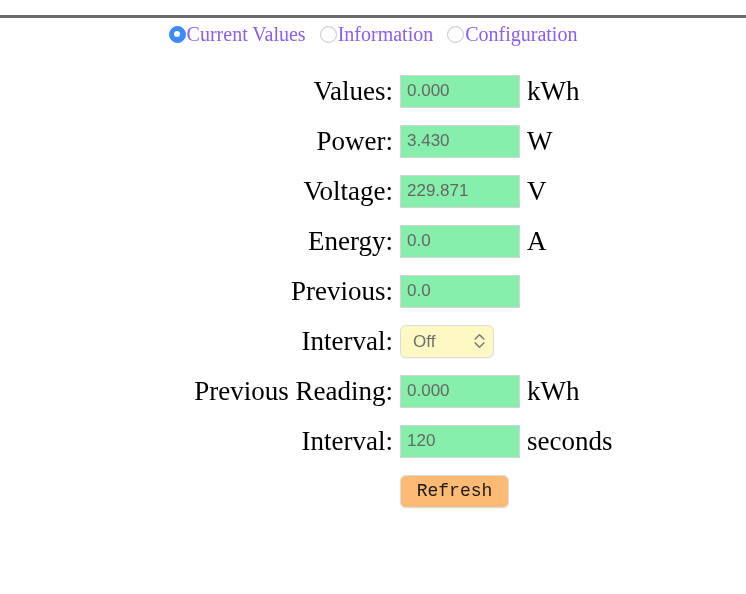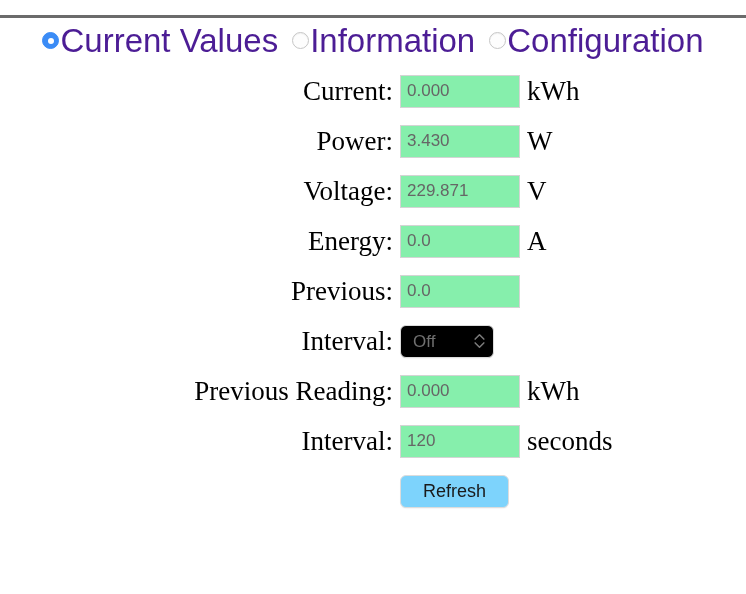--- a/index.html
+++ b/index.html
@@ -65,24 +65,24 @@
     position: absolute;
     left: 50%;
     top: 50%;
     width: 6px;
     height: 6px;
     margin: -3px 0 0 -3px;
     border-radius: 50%;
     background: #ffffff;
   }
   .tab-label {
-    font-family: Liberation Sans, sans-serif;
-    font-size: 33px;
+    font-family: Liberation Serif, serif;
+    font-size: 20px;
     line-height: 1;
-    color: #4c1d95;
+    color: #8b5cf6;
   }
 
   
   .form {
     position: absolute;
     top: 66px;
     left: 0;
     width: 746px;
   }
   .row {
@@ -136,21 +136,21 @@
     position: relative;
     width: 94px;
     height: 33px;
   }
   select.pop {
     width: 94px;
     height: 33px;
     box-sizing: border-box;
     border: 1px solid #dcdcdc;
     border-radius: 6px;
-    background: #000000;
+    background: #fef9c3;
     font-family: "Liberation Sans", "DejaVu Sans", sans-serif;
     font-size: 17px;
     color: #6f6f6f;
     padding: 0 26px 0 12px;
     outline: none;
     -webkit-appearance: none;
     appearance: none;
     box-shadow: 0 1px 1px rgba(0,0,0,0.04);
   }
   .pop-chevrons {
@@ -169,22 +169,22 @@
     display: flex;
     align-items: center;
     height: 50px;
   }
   button.refresh {
     width: 109px;
     height: 33px;
     box-sizing: border-box;
     border: 1px solid #dcdcdc;
     border-radius: 6px;
-    background: #7dd3fc;
-    font-family: Liberation Sans, sans-serif;
+    background: #fdba74;
+    font-family: Liberation Mono, monospace;
     font-size: 18px;
     color: #1a1a1a;
     padding: 0;
     cursor: default;
     box-shadow: 0 1px 1px rgba(0,0,0,0.04);
   }
 </style>
 </head>
 <body>
 
@@ -205,21 +205,21 @@
   <label class="tab">
     <span class="radio off"></span>
     <span class="tab-label">Configuration</span>
   </label>
 
 </div>
 
 <div class="form">
 
   <div class="row">
-    <div class="cell-label">Current:</div>
+    <div class="cell-label">Values:</div>
     <div class="cell-field">
       <input class="txt" type="text" readonly="" value="0.000" style="">
     </div>
     <div class="cell-unit">kWh</div>
   </div>
 
   <div class="row">
     <div class="cell-label">Power:</div>
     <div class="cell-field">
       <input class="txt" type="text" readonly="" value="3.430" style="">

